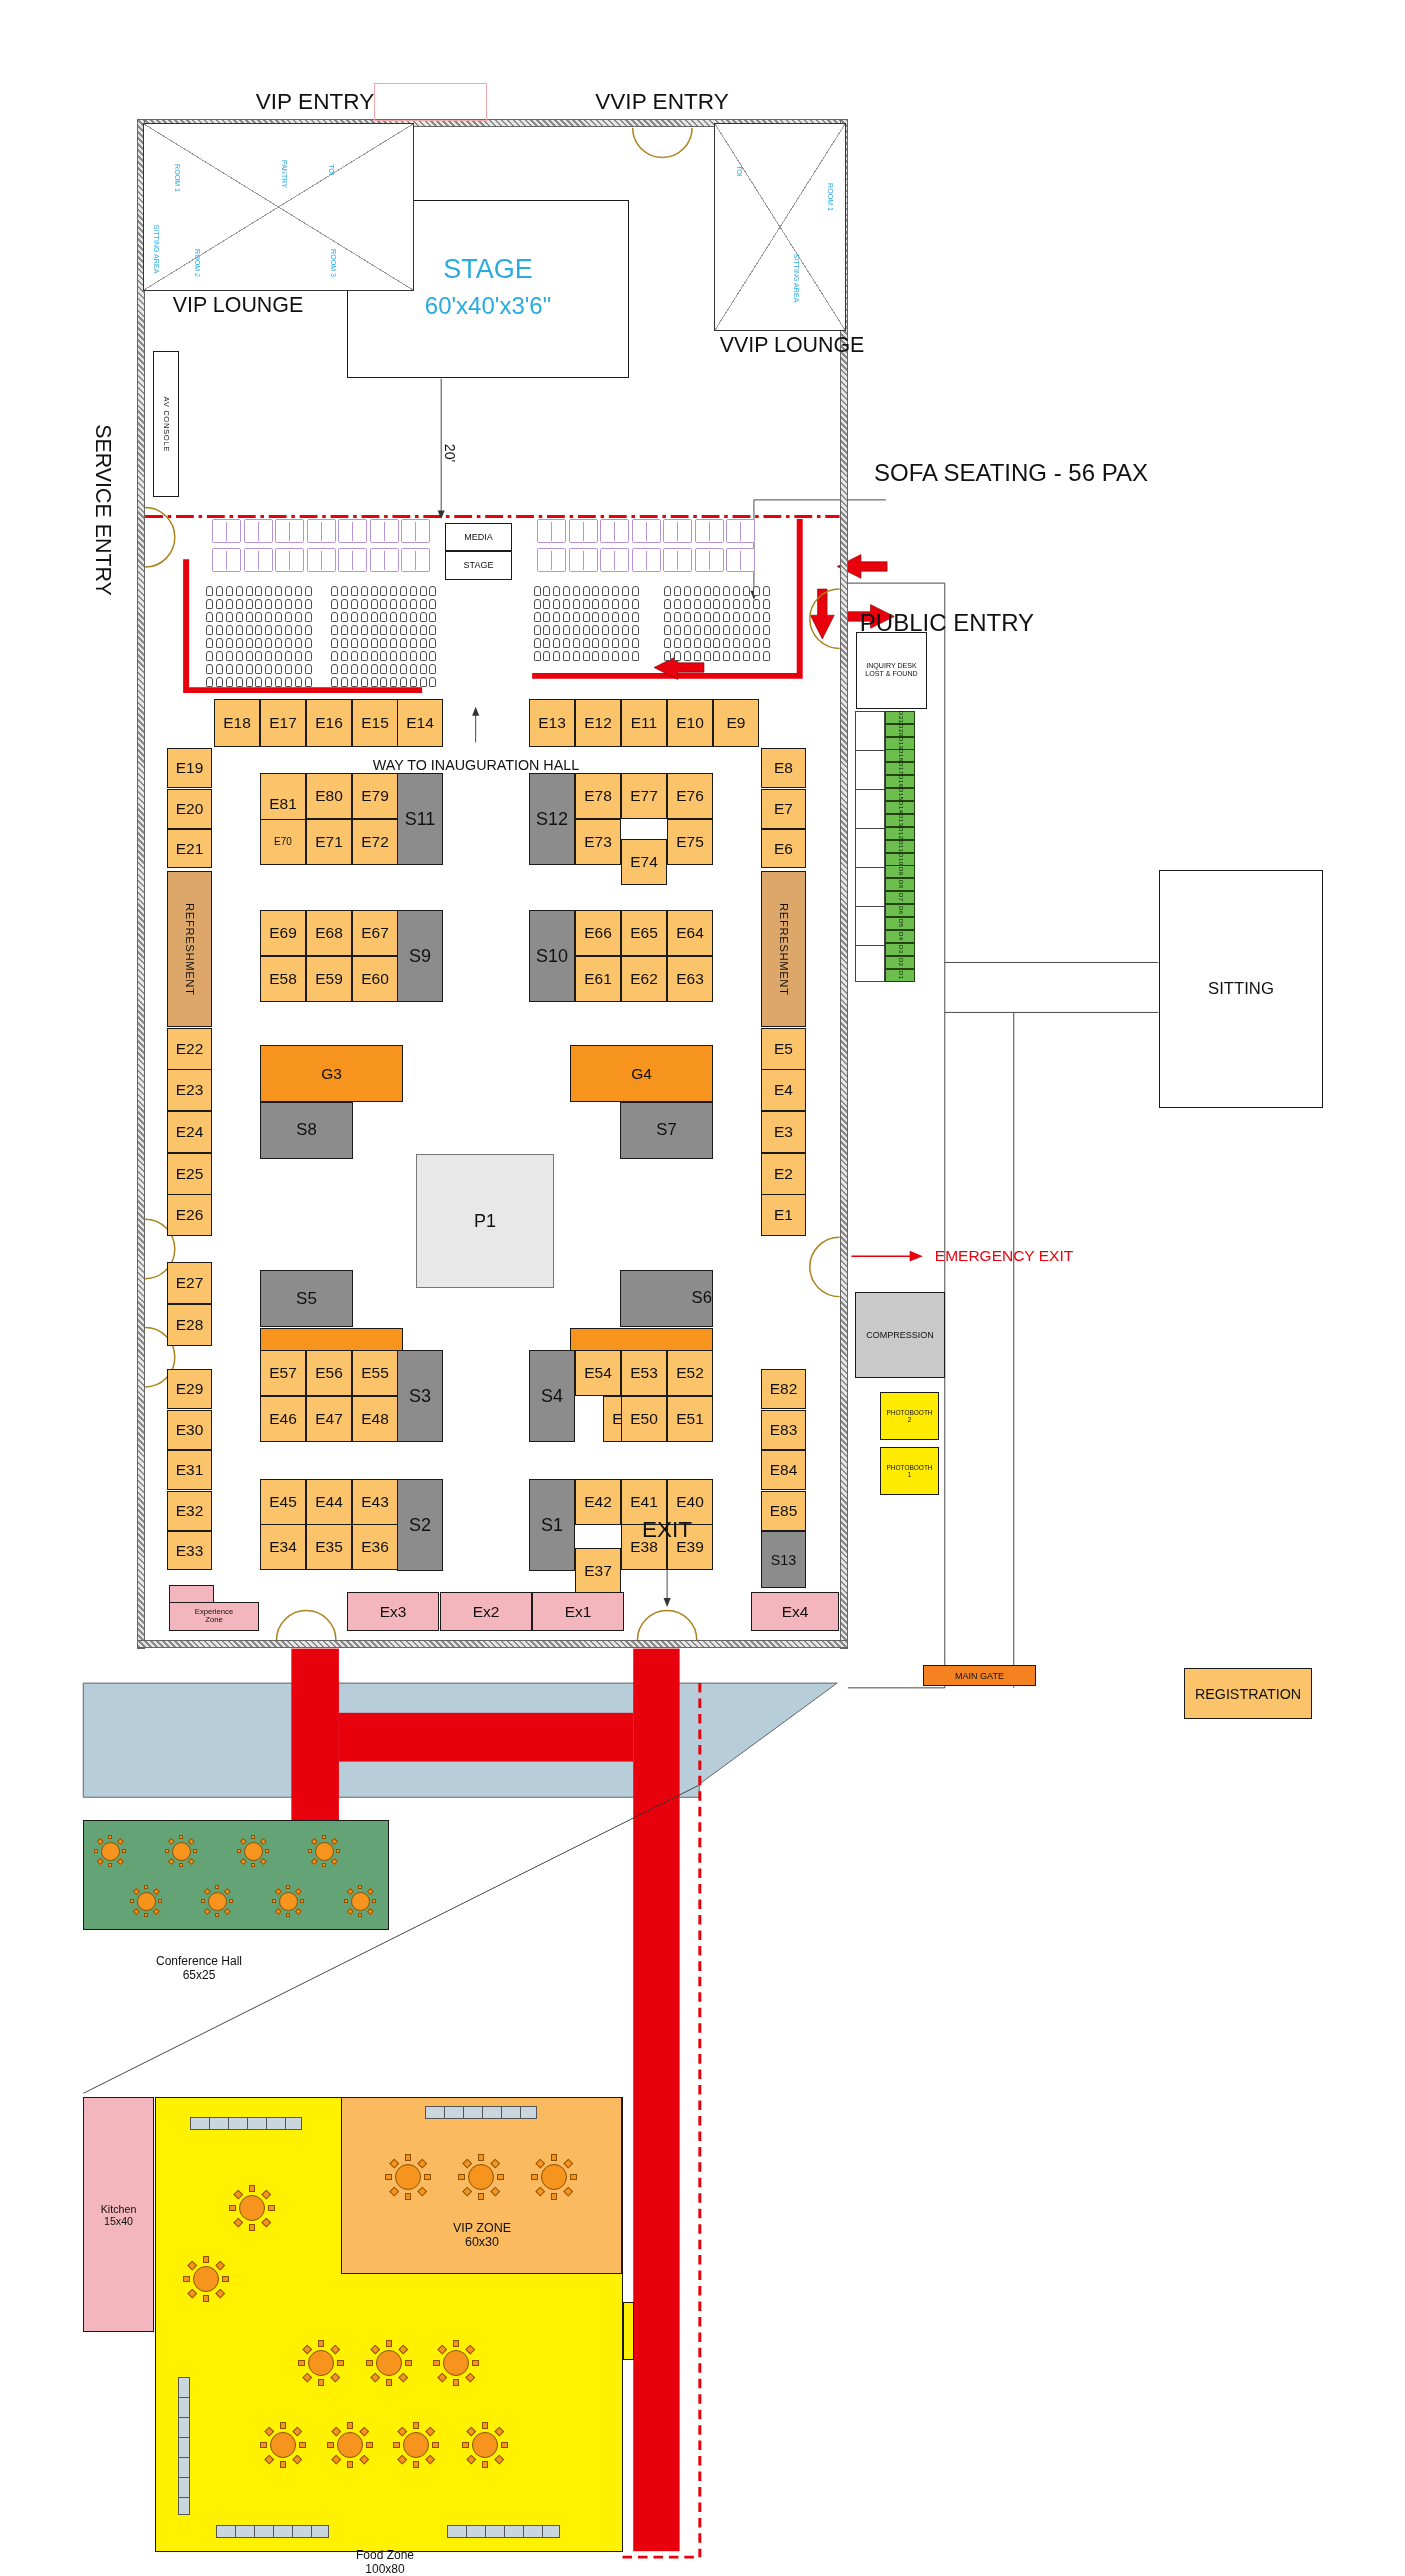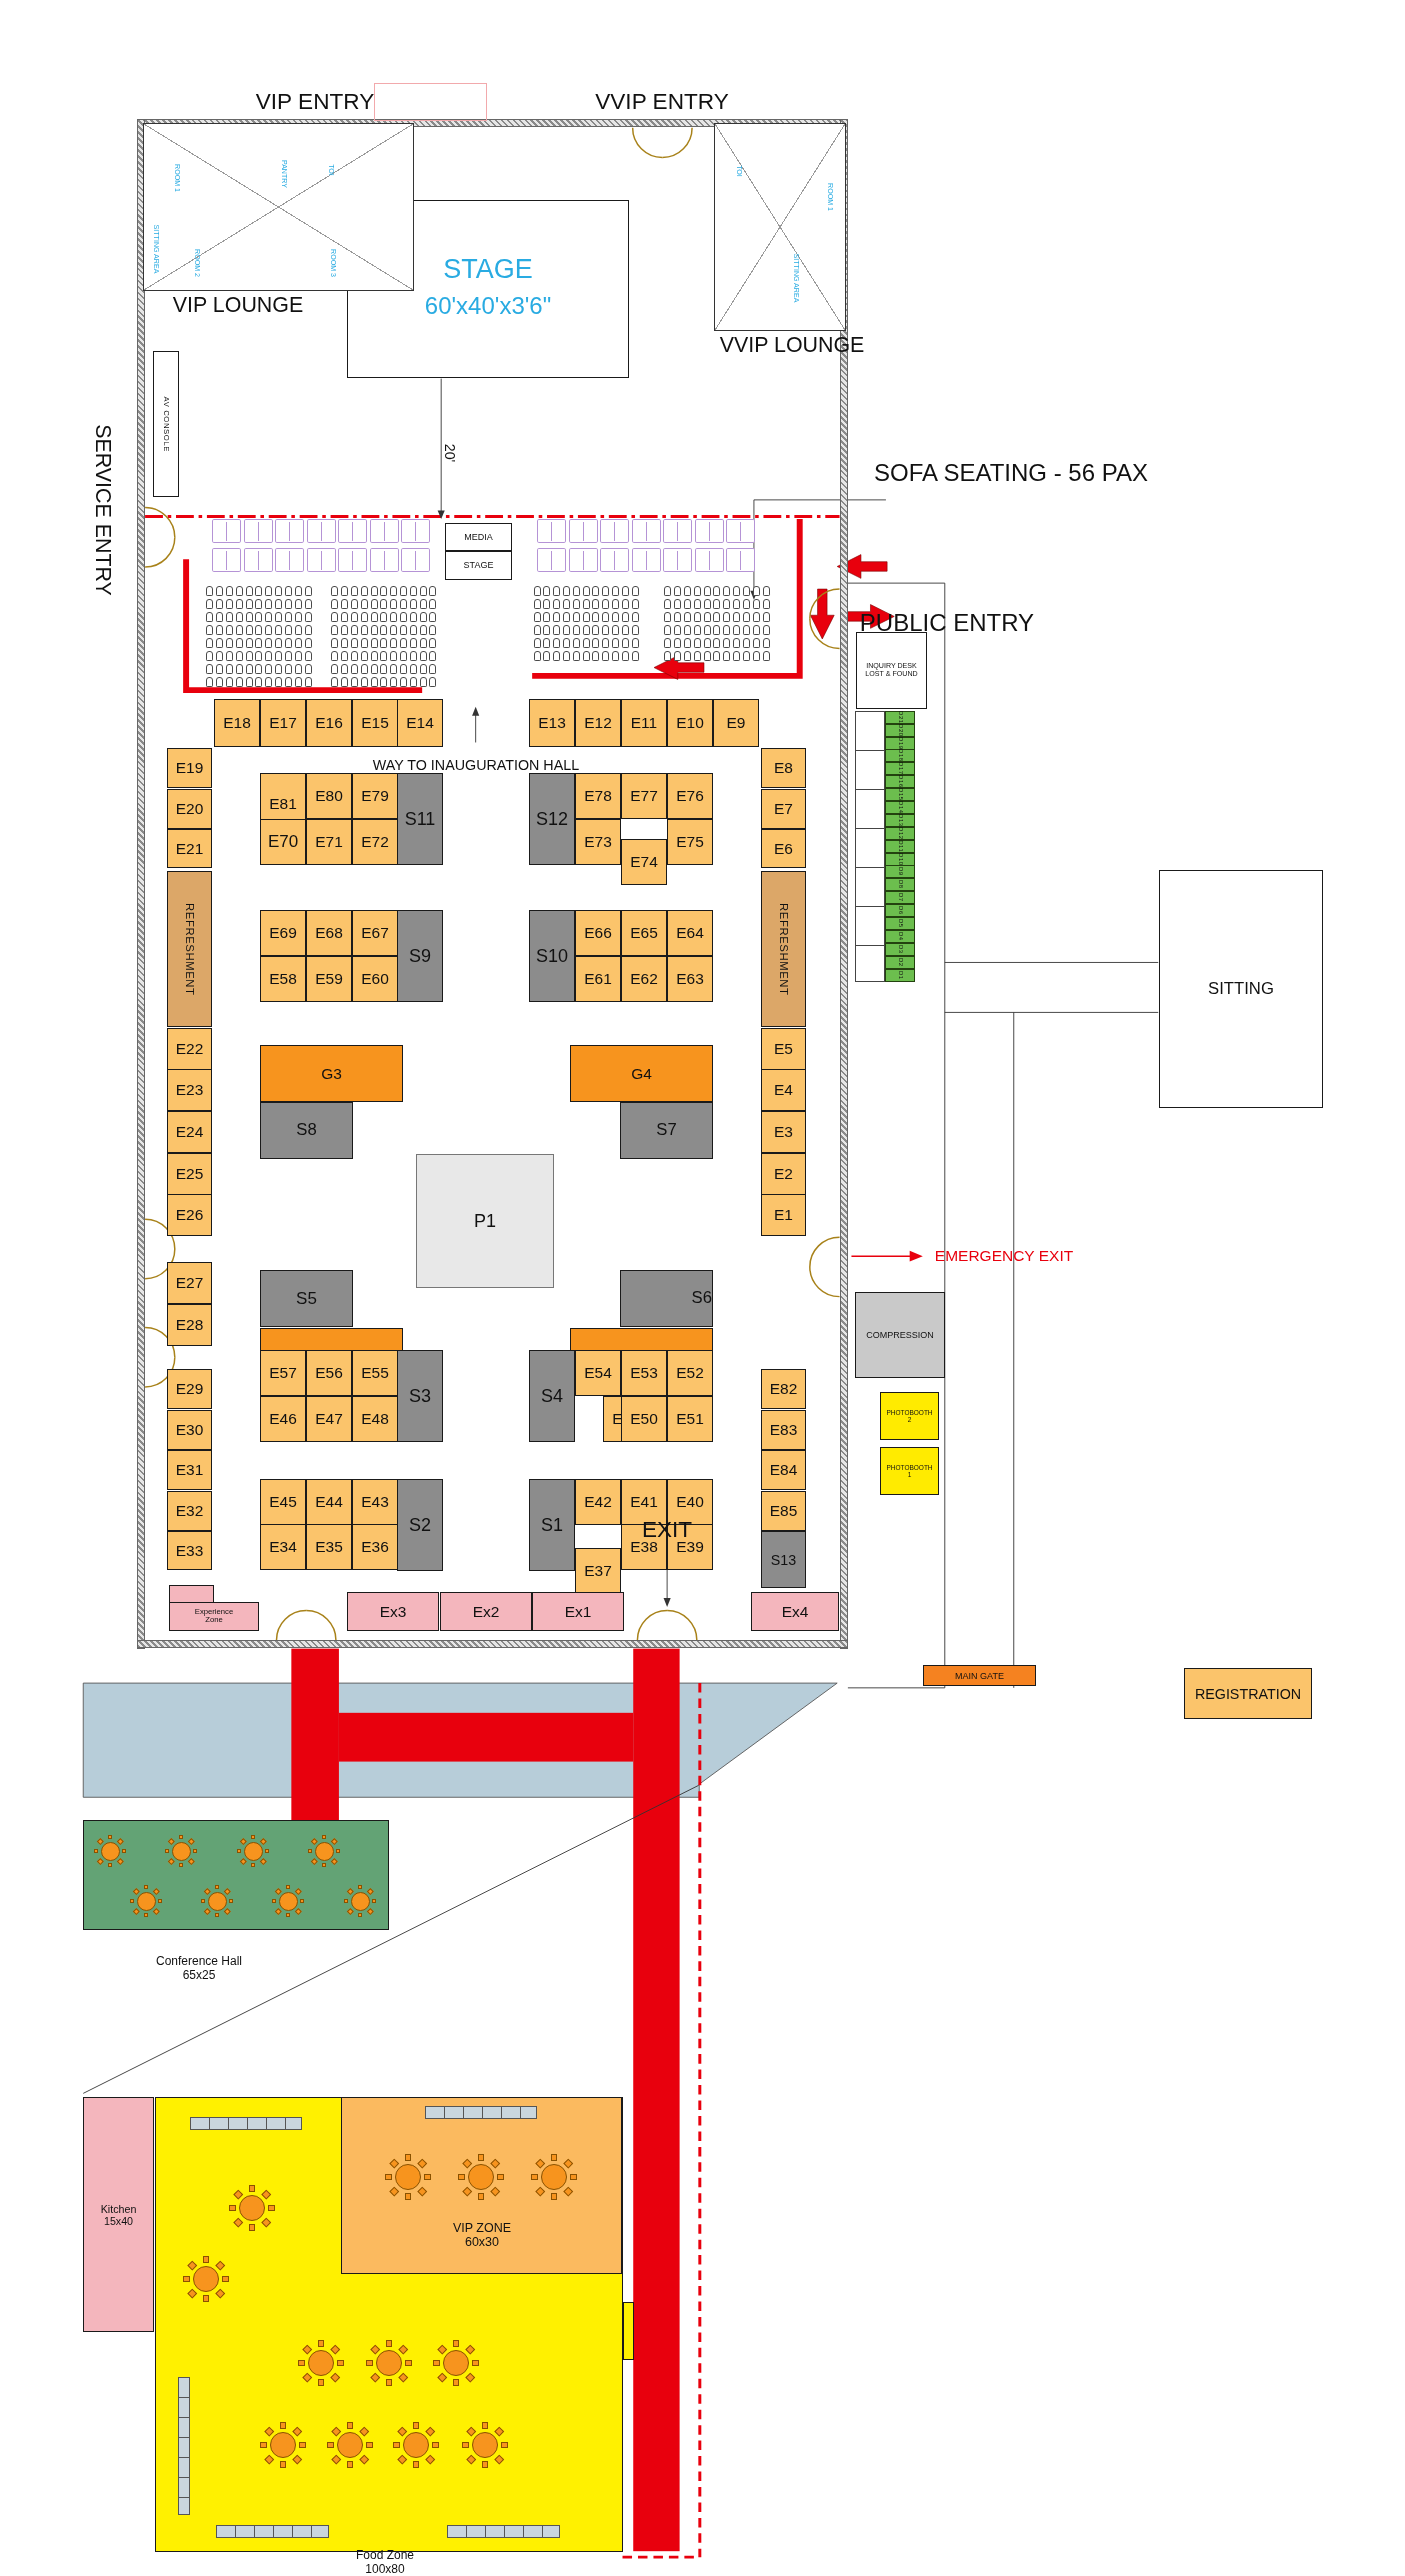--- a/index.html
+++ b/index.html
@@ -153,21 +153,21 @@
       <div class="box e" style="left: 761px; top: 1153px; width: 45px; height: 42px; font-size: 15.5px;"><span>E2</span></div>
       <div class="box e" style="left: 761px; top: 1194px; width: 45px; height: 42px; font-size: 15.5px;"><span>E1</span></div>
       <div class="box e" style="left: 761px; top: 1369px; width: 45px; height: 40px; font-size: 15.5px;"><span>E82</span></div>
       <div class="box e" style="left: 761px; top: 1410px; width: 45px; height: 40px; font-size: 15.5px;"><span>E83</span></div>
       <div class="box e" style="left: 761px; top: 1450px; width: 45px; height: 40px; font-size: 15.5px;"><span>E84</span></div>
       <div class="box e" style="left: 761px; top: 1491px; width: 45px; height: 40px; font-size: 15.5px;"><span>E85</span></div>
       <div class="box s" style="left: 761px; top: 1531px; width: 45px; height: 57px; font-size: 14.3px;"><span>S13</span></div>
       <div class="box e" style="left: 260px; top: 773px; width: 46px; height: 62px; font-size: 15.5px;"><span>E81</span></div>
       <div class="box e" style="left: 306px; top: 773px; width: 46px; height: 46px; font-size: 15.5px;"><span>E80</span></div>
       <div class="box e" style="left: 352px; top: 773px; width: 46px; height: 46px; font-size: 15.5px;"><span>E79</span></div>
-      <div class="box e" style="left: 260px; top: 819px; width: 46px; height: 46px; font-size: 17px;"><span>E70</span></div>
+      <div class="box e" style="left: 260px; top: 819px; width: 46px; height: 46px; font-size: 10px;"><span>E70</span></div>
       <div class="box e" style="left: 306px; top: 819px; width: 46px; height: 46px; font-size: 15.5px;"><span>E71</span></div>
       <div class="box e" style="left: 352px; top: 819px; width: 46px; height: 46px; font-size: 15.5px;"><span>E72</span></div>
       <div class="box s" style="left: 397px; top: 773px; width: 46px; height: 92px; font-size: 18px;"><span>S11</span></div>
       <div class="box s" style="left: 529px; top: 773px; width: 46px; height: 92px; font-size: 18px;"><span>S12</span></div>
       <div class="box e" style="left: 575px; top: 773px; width: 46px; height: 46px; font-size: 15.5px;"><span>E78</span></div>
       <div class="box e" style="left: 621px; top: 773px; width: 46px; height: 46px; font-size: 15.5px;"><span>E77</span></div>
       <div class="box e" style="left: 667px; top: 773px; width: 46px; height: 46px; font-size: 15.5px;"><span>E76</span></div>
       <div class="box e" style="left: 575px; top: 819px; width: 46px; height: 46px; font-size: 15.5px;"><span>E73</span></div>
       <div class="box e" style="left: 621px; top: 819px; width: 46px; height: 46px; font-size: 15.5px; margin-top: 20px;"><span>E74</span></div>
       <div class="box e" style="left: 667px; top: 819px; width: 46px; height: 46px; font-size: 15.5px;"><span>E75</span></div>

